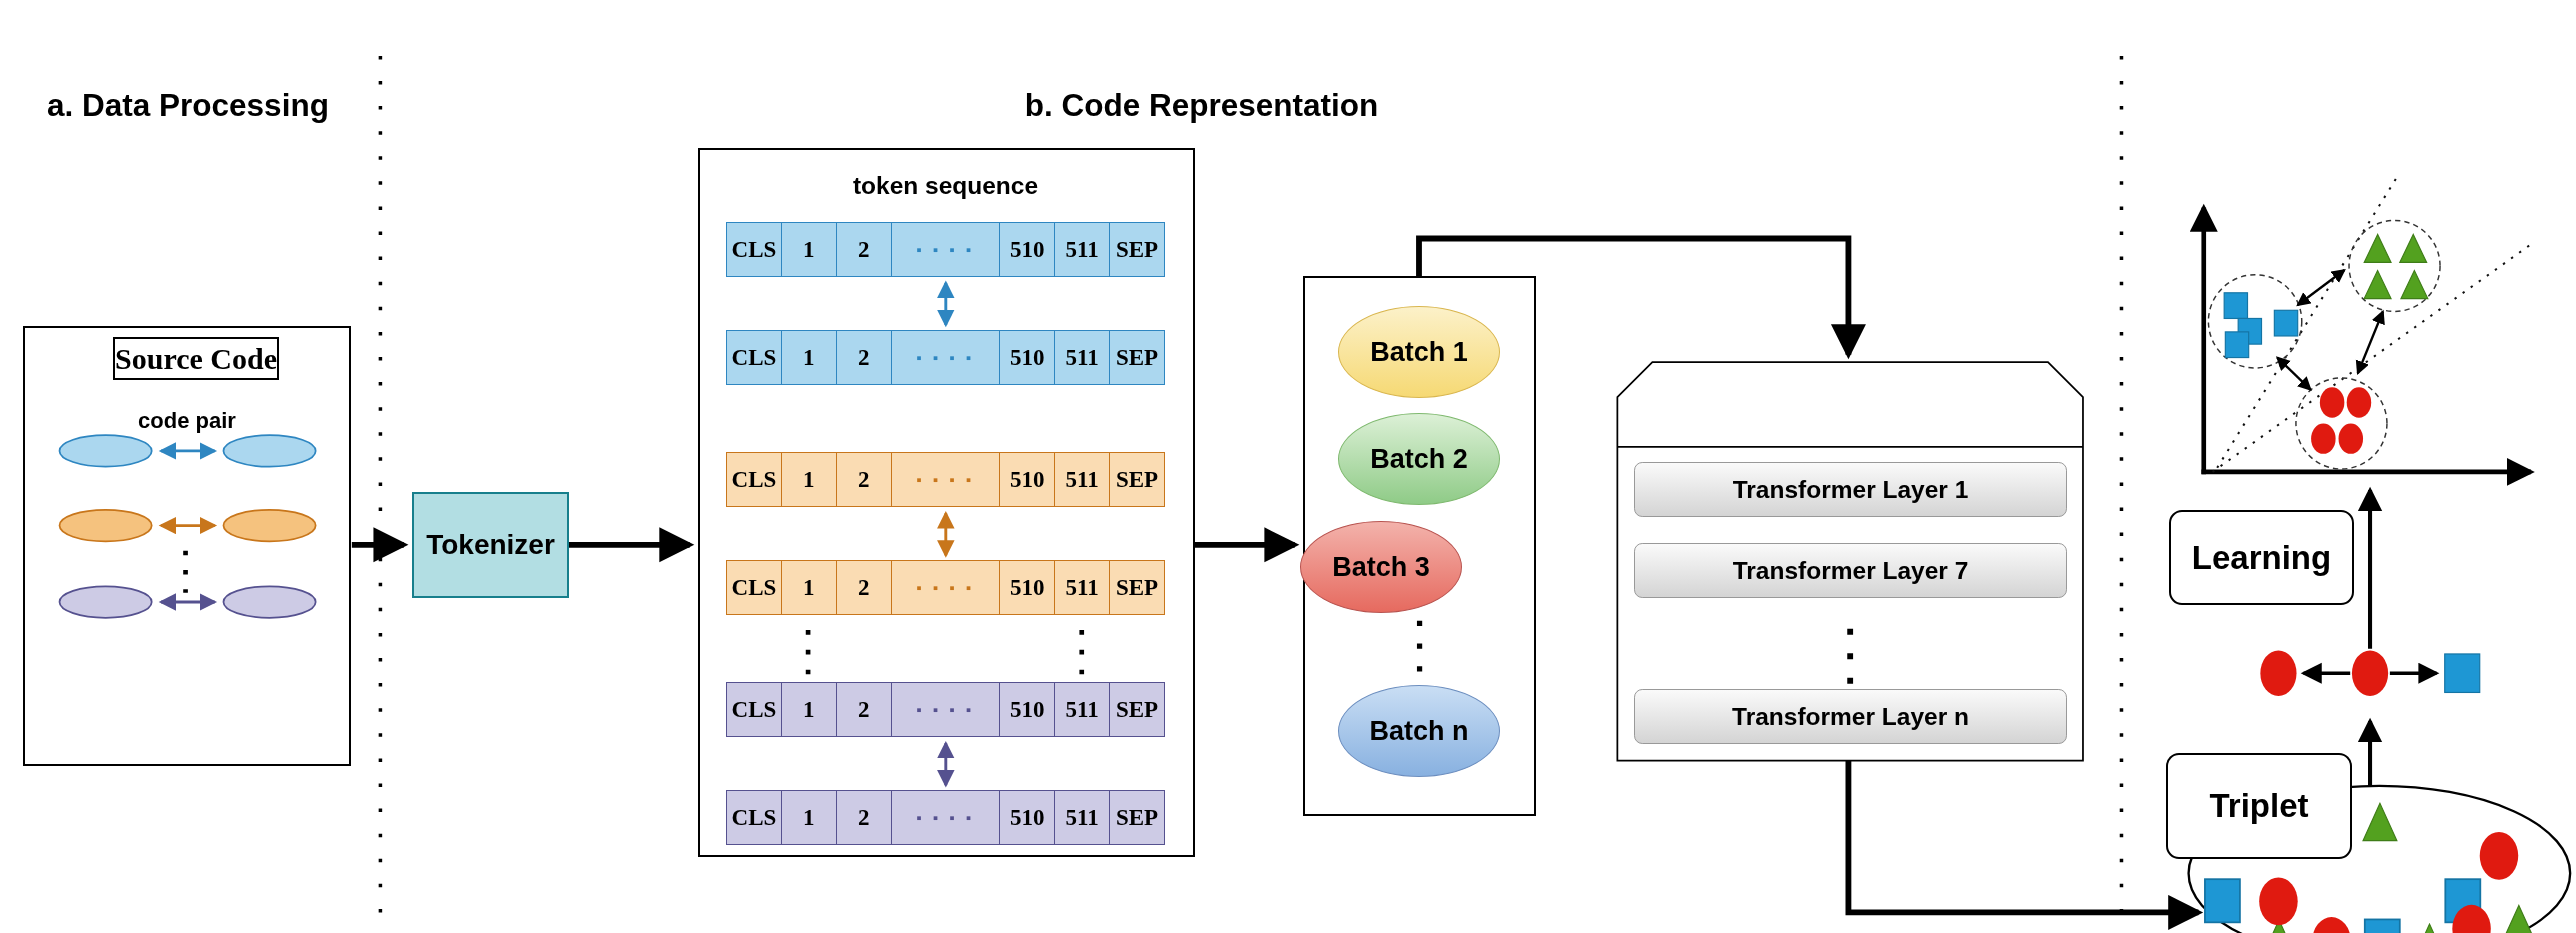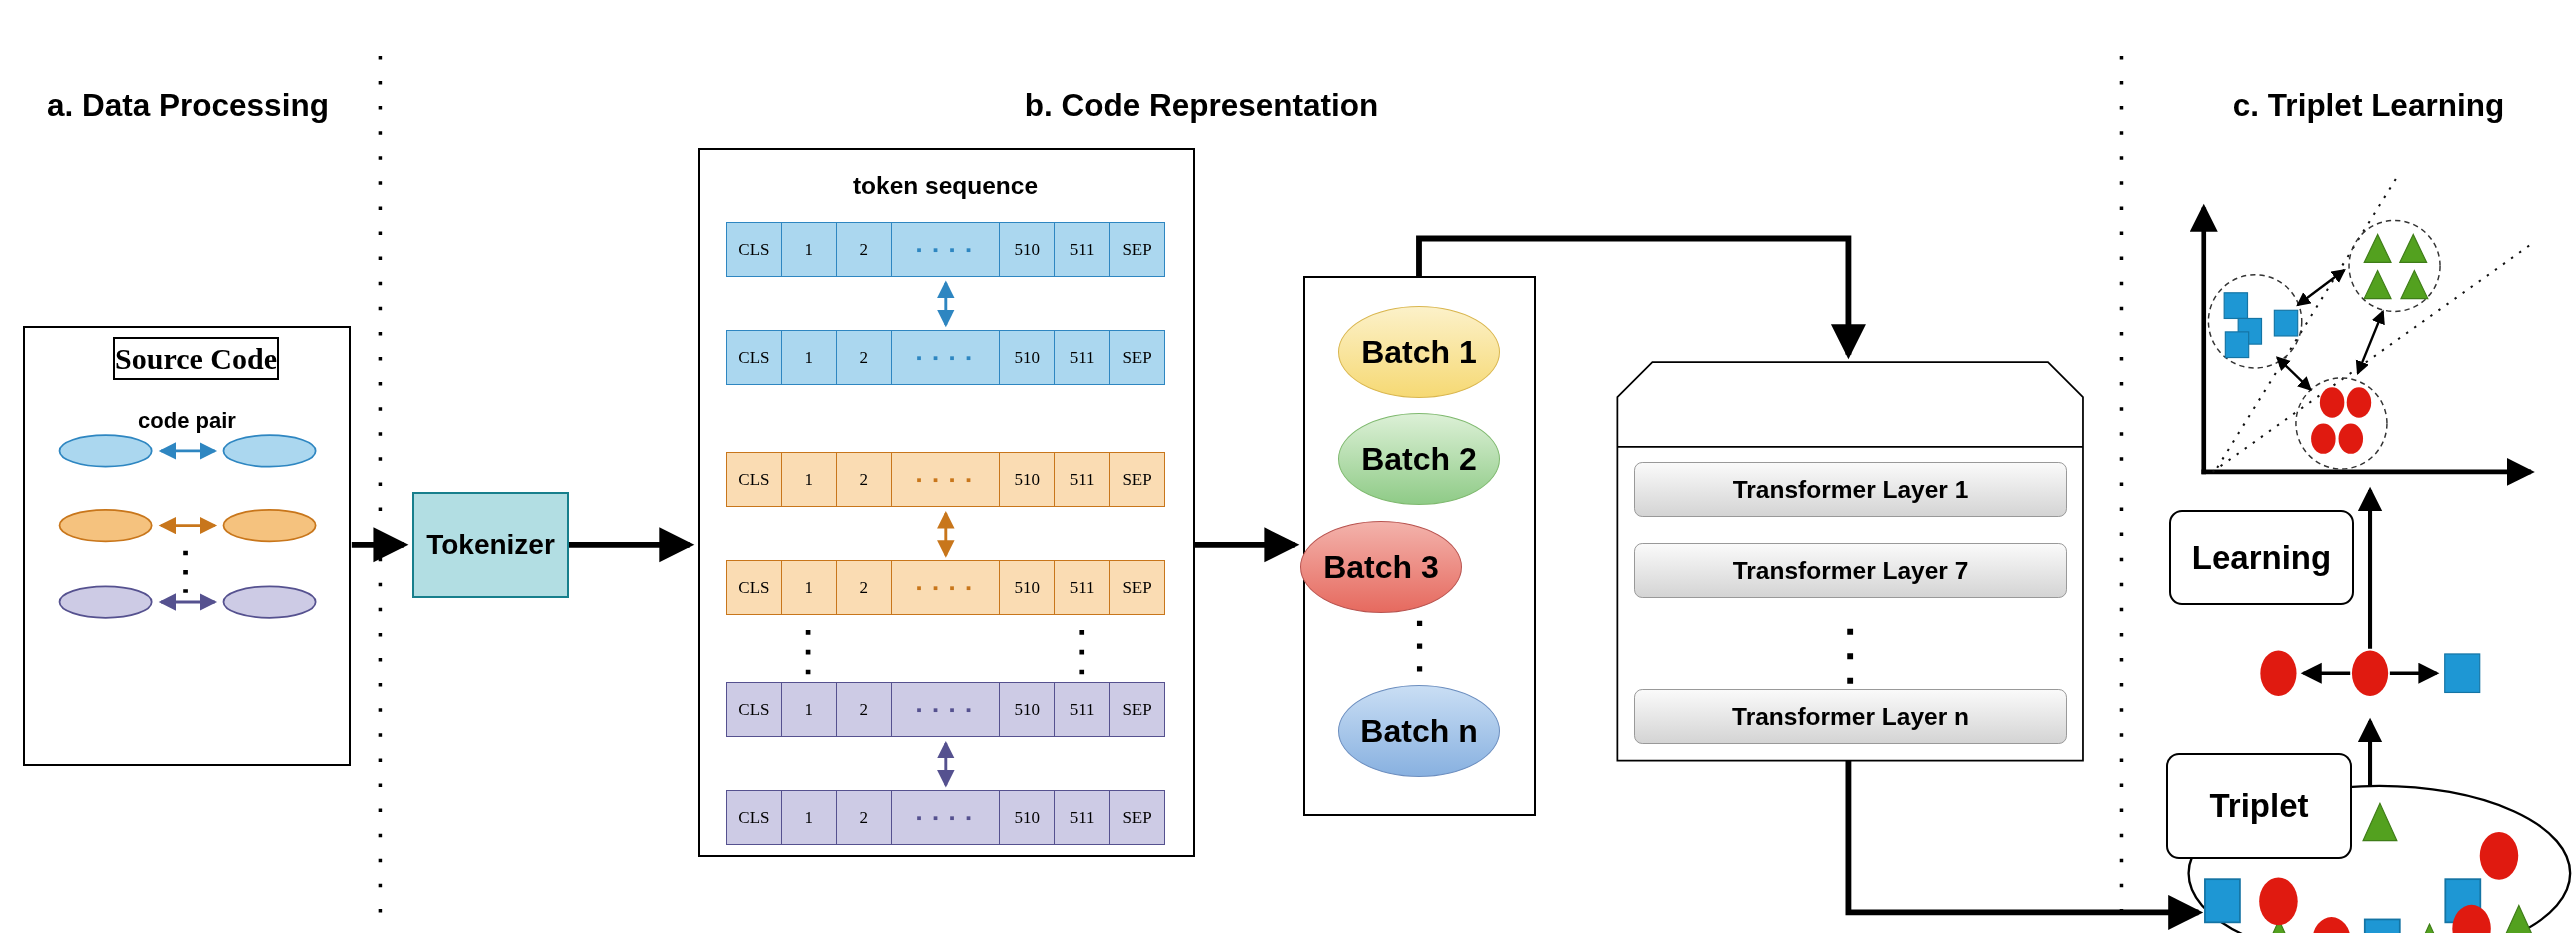--- a/index.html
+++ b/index.html
@@ -15,25 +15,25 @@
   .html-layer{z-index:2;}
   
   #source-label{font-family:"Liberation Serif",serif;font-size:30px;font-weight:bold;}
   #code-pair{font-size:22px;font-weight:bold;}
   #tokenizer{background:var(--teal-fill,#B2DEE3);border:2.3px solid var(--teal-stroke,#177F8C);
              font-size:28px;font-weight:bold;box-sizing:border-box;}
   #token-title{font-size:24.5px;font-weight:bold;}
   
   .t-row{position:absolute;display:flex;box-sizing:border-box;z-index:2;}
   .t-cell{flex:1 1 0;display:flex;align-items:center;justify-content:center;
-          font-family:"Liberation Serif",serif;font-size:17px;font-weight:normal;box-sizing:border-box;}
+          font-family:"Liberation Serif",serif;font-size:23px;font-weight:bold;box-sizing:border-box;}
   .t-cell.dots{flex:2 1 0;font-family:"Liberation Sans",sans-serif;font-size:15px;font-weight:bold;letter-spacing:3.5px;}
   
   .batch{position:absolute;border-radius:50%;display:flex;align-items:center;justify-content:center;
-         font-size:32px;font-weight:bold;box-sizing:border-box;z-index:2;}
+         font-size:27px;font-weight:bold;box-sizing:border-box;z-index:2;}
   
   #unix-title{font-size:34px;font-weight:bold;}
   .layer{position:absolute;border-radius:8.2px;display:flex;align-items:center;justify-content:center;
          font-size:24.5px;font-weight:bold;box-sizing:border-box;z-index:2;
          background:linear-gradient(180deg,var(--gray-from,#FAFAFA),var(--gray-to,#D4D4D4));
          border:1.8px solid var(--gray-stroke,#999);}
 </style>
 </head>
 <body>
 
@@ -170,21 +170,20 @@
         <ellipse cx="4283" cy="1403" rx="33" ry="41"></ellipse>
         <ellipse cx="3905" cy="1481" rx="33" ry="41"></ellipse>
         <ellipse cx="3996" cy="1549" rx="33" ry="41"></ellipse>
         <ellipse cx="4236" cy="1528" rx="33" ry="41"></ellipse>
       </g>
     </g>
   </svg>
 
   <div class="abs html-layer title" style="left:47px;top:50px;">a. Data Processing</div>
   <div class="abs html-layer title center" style="left:1009px;top:50px;width:385px;">b. Code Representation</div>
-  <div class="abs html-layer title center" style="left:2182px;top:50px;width:373px;">c.  Triplet Learning</div>
 
   <div class="abs html-layer box" style="left:23px;top:289px;width:328px;height:440px;"></div>
   <div class="abs html-layer box center" id="source-label" style="left:113px;top:300px;width:166px;height:43px;">Source Code</div>
   <div class="abs html-layer center" id="code-pair" style="left:117px;top:370px;width:140px;height:27px;">code pair</div>
 
   <div class="abs html-layer center" id="tokenizer" style="left:412px;top:455px;width:157px;height:106px;">Tokenizer</div>
 
   <div class="abs html-layer box" style="left:698px;top:111px;width:497px;height:709px;"></div>
   <div class="abs html-layer center" id="token-title" style="left:788px;top:131px;width:315px;height:35px;">token sequence</div>
   <div id="token-rows">

